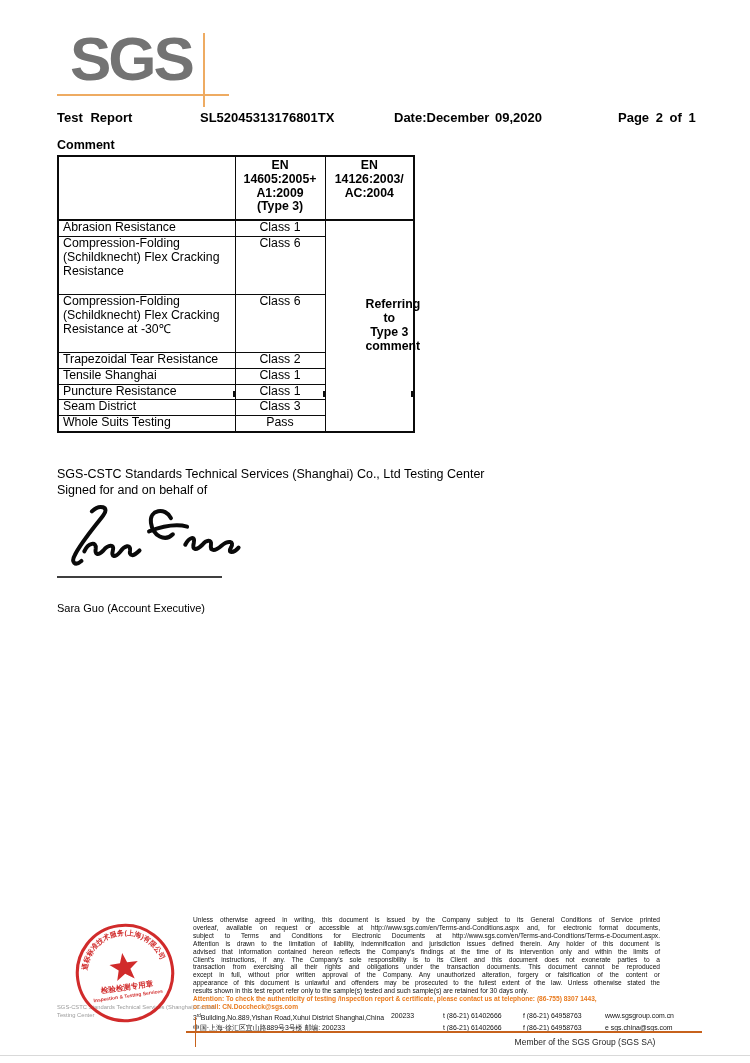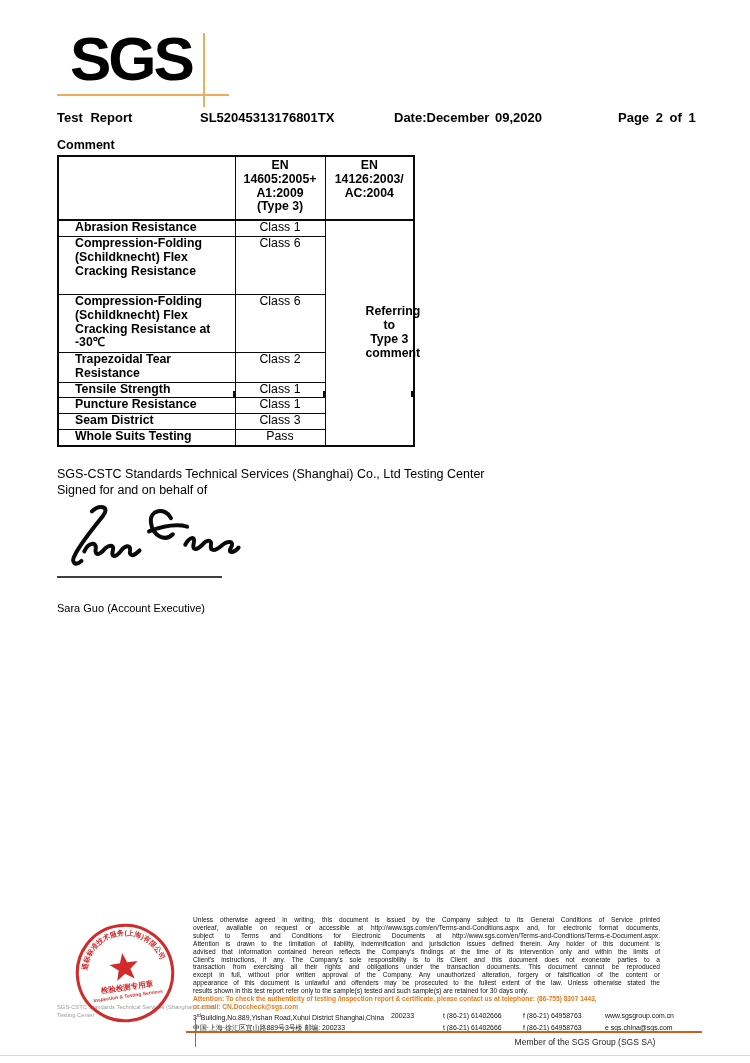--- a/index.html
+++ b/index.html
@@ -4,42 +4,42 @@
 <style>
   * { margin:0; padding:0; box-sizing:border-box; }
   html,body { background:#fff; }
   .page {
     position:relative; width:750px; height:1063px; background:#ffffff;
     font-family:"Liberation Sans", sans-serif; color:#000; overflow:hidden;
   }
   
   .sgs-logo{
     position:absolute; left:70px; top:28px; font-size:62px; font-weight:800;
-    letter-spacing:-3px; color:#000000; font-family:"Liberation Sans",sans-serif;
+    letter-spacing:-3px; color:#737373; font-family:"Liberation Sans",sans-serif;
     line-height:62px;
   }
   .crop-v{ position:absolute; left:203px; top:33px; width:2px; height:74px; background:#eeab62; }
   .crop-h{ position:absolute; left:57px; top:94px; width:172px; height:2px; background:#eeab62; }
   .report-header{ position:absolute; top:110px; left:0; width:750px; font-size:13px; font-weight:bold; }
   .report-header span{ position:absolute; white-space:nowrap; }
   .rh-type{ left:57px; word-spacing:4px; }
   .rh-no{ left:200px; }
   .rh-date{ left:394px; word-spacing:2px; }
   .rh-page{ left:618px; word-spacing:3px; }
   
   .comment-heading{ position:absolute; left:57px; top:138px; font-size:12.5px; font-weight:bold; }
   table.ctable{
     position:absolute; left:57px; top:155px; width:356px;
     border-collapse:collapse; table-layout:fixed;
     font-size:12.3px; line-height:13.8px;
   }
   table.ctable{ border:2px solid #0b0b0b; }
   .ctable td{ border:1.5px solid #0b0b0b; vertical-align:top;padding-left:40px; }
   .ctable tr.thead td{ border-bottom:2.5px solid #0b0b0b; font-weight:bold; text-align:center; white-space:pre-line; padding:2px 0 5px; }
-  .ctable td.lbl{ padding:0 3px 1px 16px;font-weight:bold; }
+  .ctable td.lbl{ padding:0 3px 1px 4px; }
   .ctable td.val{ text-align:center; padding:0 1px 1px; }
   .ctable td.note{ font-weight:bold; text-align:center; vertical-align:middle; white-space:pre-line; }
   .ctable tr.r1 td{ height:15px; }
   .ctable tr.r3l td{ height:58px; }
   .tstub{ position:absolute; width:1.5px; height:6px; background:#0b0b0b; top:391px; }
   .remark{ position:absolute; left:57px; top:406px; font-size:12.5px; }
   
   .signed-block{ position:absolute; left:57px; top:466px; font-size:12.5px; line-height:16px; }
   .signature-svg{ position:absolute; left:50px; top:500px; }
   .sig-underline{ position:absolute; left:57px; top:576px; width:165px; height:2px; background:#3f3f3f; }
@@ -110,21 +110,21 @@
     </tr>
     <tr class="r3l">
       <td class="lbl">Compression-Folding (Schildknecht) Flex Cracking Resistance at -30℃</td>
       <td class="val">Class 6</td>
     </tr>
     <tr class="r1">
       <td class="lbl">Trapezoidal Tear Resistance</td>
       <td class="val">Class 2</td>
     </tr>
     <tr class="r1">
-      <td class="lbl">Tensile Strength</td>
+      <td class="lbl">Tensile Shanghai</td>
       <td class="val">Class 1</td>
     </tr>
     <tr class="r1">
       <td class="lbl">Puncture Resistance</td>
       <td class="val">Class 1</td>
     </tr>
     <tr class="r1">
       <td class="lbl">Seam District</td>
       <td class="val">Class 3</td>
     </tr>

